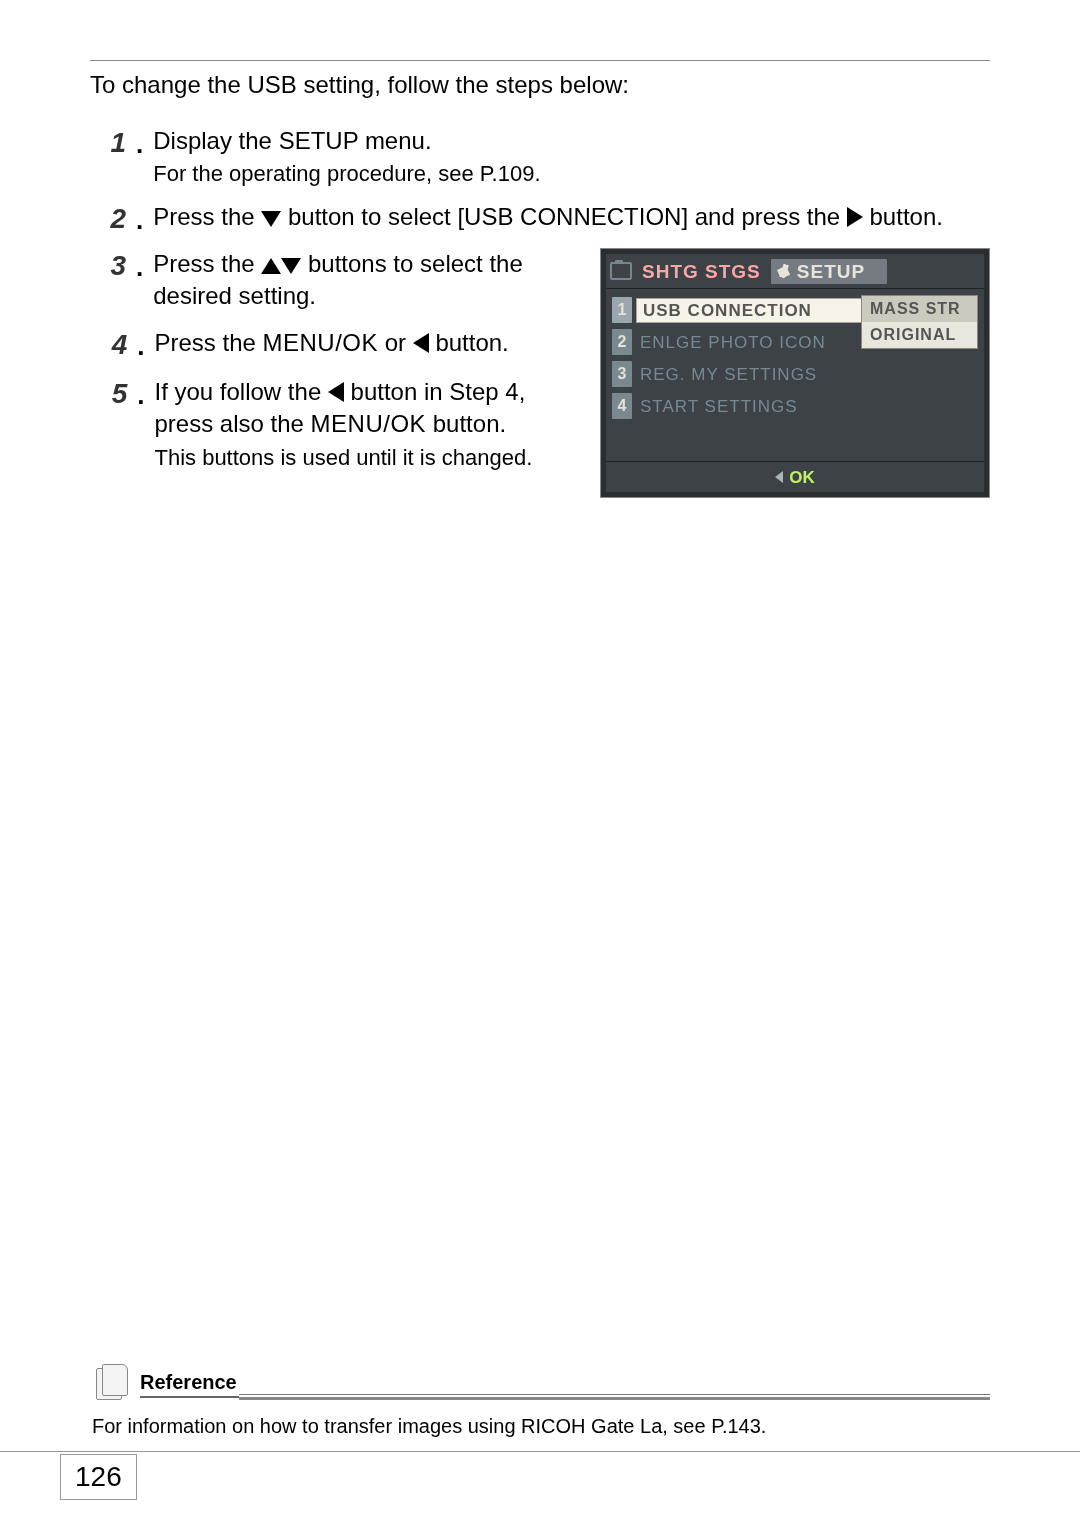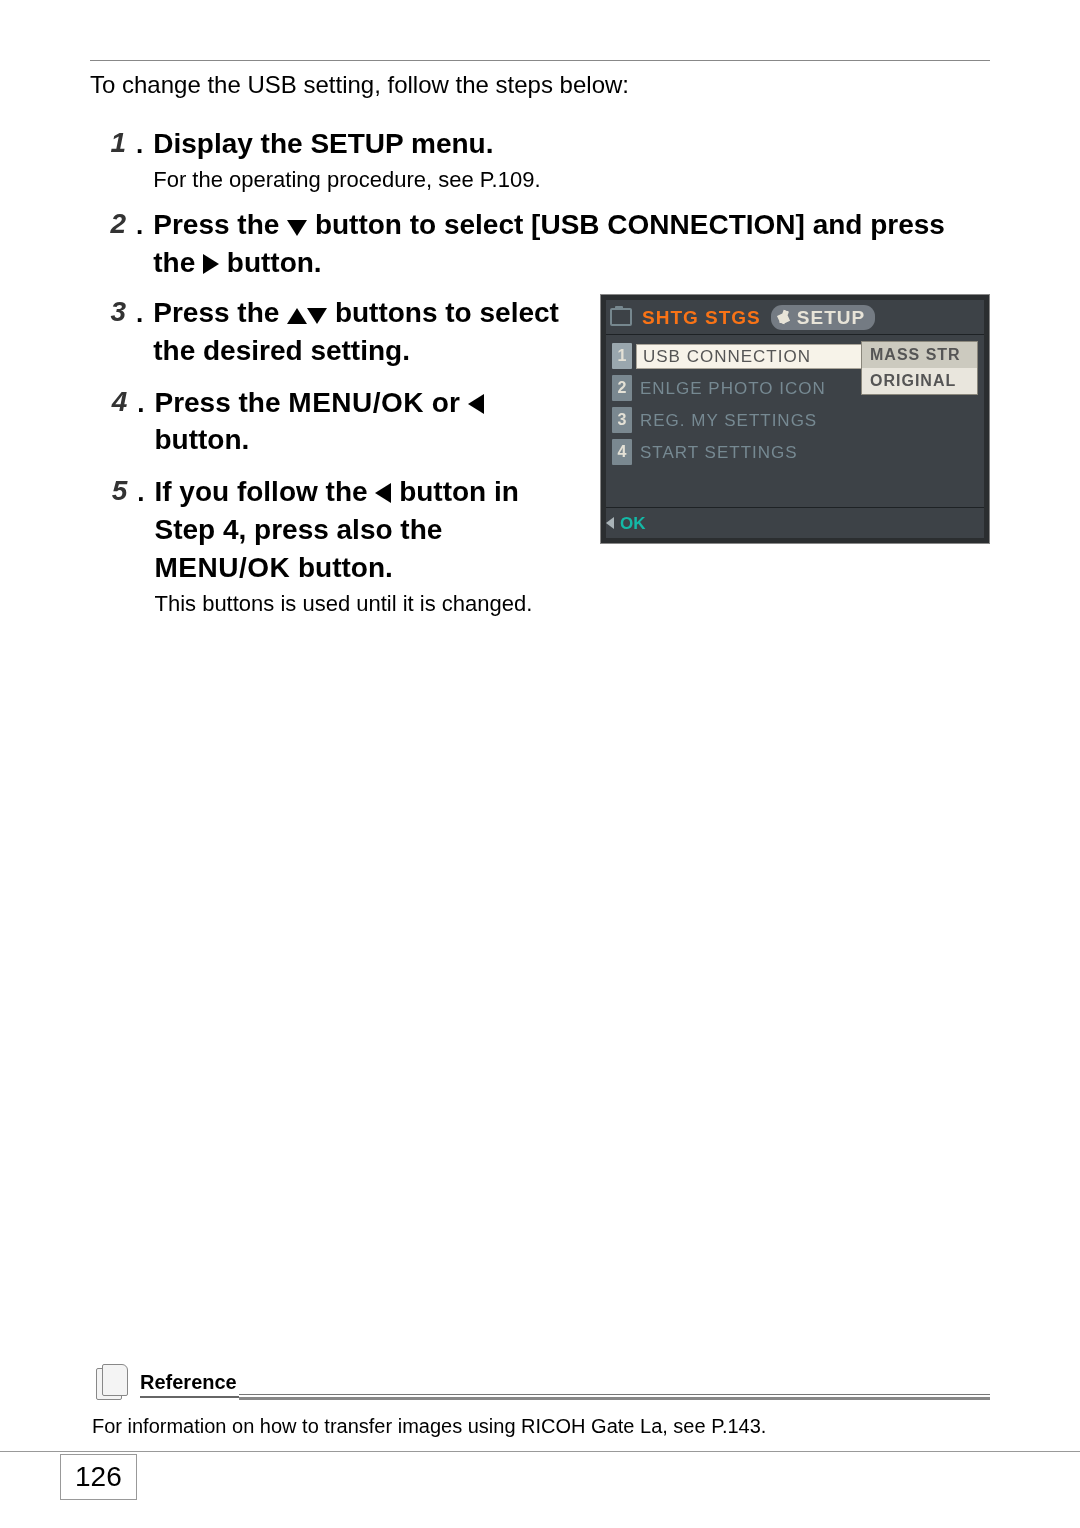--- a/index.html
+++ b/index.html
@@ -30,58 +30,58 @@
   .rule{border-top:1px solid #888;margin-bottom:10px;}
   .intro{font-size:24px;margin:0 0 26px 0;}
   ol.steps{list-style:none;margin:0;padding:0;}
   ol.steps>li{display:flex;gap:10px;margin-bottom:12px;}
   .num{
     font-size:28px;font-style:italic;font-weight:bold;color:#333;
     min-width:36px;text-align:right;padding-top:2px;
   }
   .dot{font-size:26px;font-weight:bold;padding-top:4px;}
   .step-body{flex:1;}
-  .step-head{font-size:28px;font-weight:bold;line-height:1.35;}
+  .step-head{font-size:24px;font-weight:normal;line-height:1.35;}
   .step-sub{font-size:22px;line-height:1.35;margin-top:2px;}
   .tri{display:inline-block;vertical-align:-2px;}
   .tri-down{width:0;height:0;border-left:10px solid transparent;border-right:10px solid transparent;border-top:16px solid #000;}
   .tri-up{width:0;height:0;border-left:10px solid transparent;border-right:10px solid transparent;border-bottom:16px solid #000;}
   .tri-right{width:0;height:0;border-top:10px solid transparent;border-bottom:10px solid transparent;border-left:16px solid #000;}
   .tri-left{width:0;height:0;border-top:10px solid transparent;border-bottom:10px solid transparent;border-right:16px solid #000;}
   .menuok{font-family:"Arial Narrow",Arial,sans-serif;letter-spacing:0.5px;}
   .cols{display:flex;gap:30px;align-items:flex-start;}
   .col-text{flex:1;}
   .screenshot{
     width:390px;height:250px;background:var(--bezel);
     box-shadow:inset 0 0 0 1px #888;
     display:flex;flex-direction:column;padding:6px;box-sizing:border-box;
     image-rendering:pixelated;
   }
   .scr-tabs{display:flex;align-items:center;height:34px;gap:10px;padding:0 4px;background:var(--screen);border-bottom:1px solid #1e2225;}
   .cam-ico{width:18px;height:14px;border:2px solid #8fa5ad;border-radius:2px;position:relative;opacity:.7;}
   .cam-ico::before{content:"";position:absolute;top:-4px;left:3px;width:8px;height:4px;background:#8fa5ad;border-radius:1px;}
-  .tab1{font:bold 19px/1 "Arial Narrow",Arial,sans-serif;color:#f97316;letter-spacing:1px;}
-  .tab2{background:var(--tab-active);color:#e8e4d8;font:bold 19px/1 "Arial Narrow",Arial,sans-serif;letter-spacing:1px;display:flex;align-items:center;gap:6px;padding:3px 10px 3px 6px;border-radius:11px;}
+  .tab1{font:bold 19px/1 "Arial Narrow",Arial,sans-serif;color:#fca5a5;letter-spacing:1px;}
+  .tab2{background:var(--tab-active);color:#e8e4d8;font:bold 19px/1 "Arial Narrow",Arial,sans-serif;letter-spacing:1px;display:flex;align-items:center;gap:6px;padding:3px 22px 3px 6px;border-radius:1px;}
   .wrench{width:14px;height:14px;background:#e8e4d8;clip-path:polygon(30% 0,70% 0,70% 30%,100% 60%,70% 90%,70% 100%,30% 100%,30% 90%,0 60%,30% 30%);transform:rotate(20deg);}
   .scr-body{flex:1;background:var(--screen);position:relative;}
   .rows{position:absolute;left:6px;right:6px;top:6px;}
   .row{display:flex;align-items:center;height:30px;margin-bottom:2px;}
   .row .idx{width:20px;height:26px;background:#7a8890;color:#e4e1d6;font:bold 16px/26px Arial;text-align:center;border-radius:1px;margin-right:4px;}
   .row .idx.sel{background:#9aa7ae;}
   .row .lbl{flex:1;font:17px/1 "Arial Narrow",Arial,sans-serif;color:#768992;letter-spacing:1px;padding-left:4px;}
-  .row.selected .lbl{background:var(--hi);color:var(--hi-txt);font-weight:normal;border:1px solid #aaa59a;padding:3px 6px;}
+  .row.selected .lbl{background:var(--hi);color:var(--hi-txt);font-weight:bold;border:1px solid #aaa59a;padding:3px 6px;}
   .row .triR{width:0;height:0;border-top:7px solid transparent;border-bottom:7px solid transparent;border-left:9px solid #bcb9ae;margin:0 2px;}
   .row .val{font:bold 17px/1 "Arial Narrow",Arial,sans-serif;color:#d7d4c9;padding-right:6px;letter-spacing:1px;}
   .dropdown{
     position:absolute;right:6px;top:6px;width:115px;background:var(--drop);border:1px solid #8a877c;
     font:bold 16px/1 "Arial Narrow",Arial,sans-serif;color:var(--drop-txt);letter-spacing:1px;
   }
   .dropdown .opt{padding:5px 8px;}
   .dropdown .opt.sel{background:#cccabf;}
-  .scr-footer{height:30px;background:var(--screen);border-top:1px solid #1e2225;display:flex;align-items:center;gap:6px;color:#14b8a6;font:bold 17px/1 "Arial Narrow",Arial,sans-serif;}
+  .scr-footer{height:30px;background:var(--screen);border-top:1px solid #1e2225;display:flex;align-items:center;justify-content:center;gap:6px;color:#bef264;font:bold 17px/1 "Arial Narrow",Arial,sans-serif;}
   .scr-footer .smL{width:0;height:0;border-top:6px solid transparent;border-bottom:6px solid transparent;border-right:8px solid #aab4b8;}
 
   
   .reference{position:absolute;left:90px;right:90px;bottom:90px;}
   .reference .bar{display:flex;align-items:center;height:38px;}
   .ref-icon{width:44px;height:40px;position:relative;margin-right:6px;}
   .ref-icon::before,.ref-icon::after{content:"";position:absolute;border:1.5px solid #888;background:#f4f4f4;width:24px;height:30px;border-radius:2px 6px 2px 2px;}
   .ref-icon::before{left:6px;top:4px;}
   .ref-icon::after{left:12px;top:0;}
   .ref-label{font-size:20px;font-weight:bold;border-bottom:2px solid #666;padding:0 2px 2px 0;text-align:center;}

